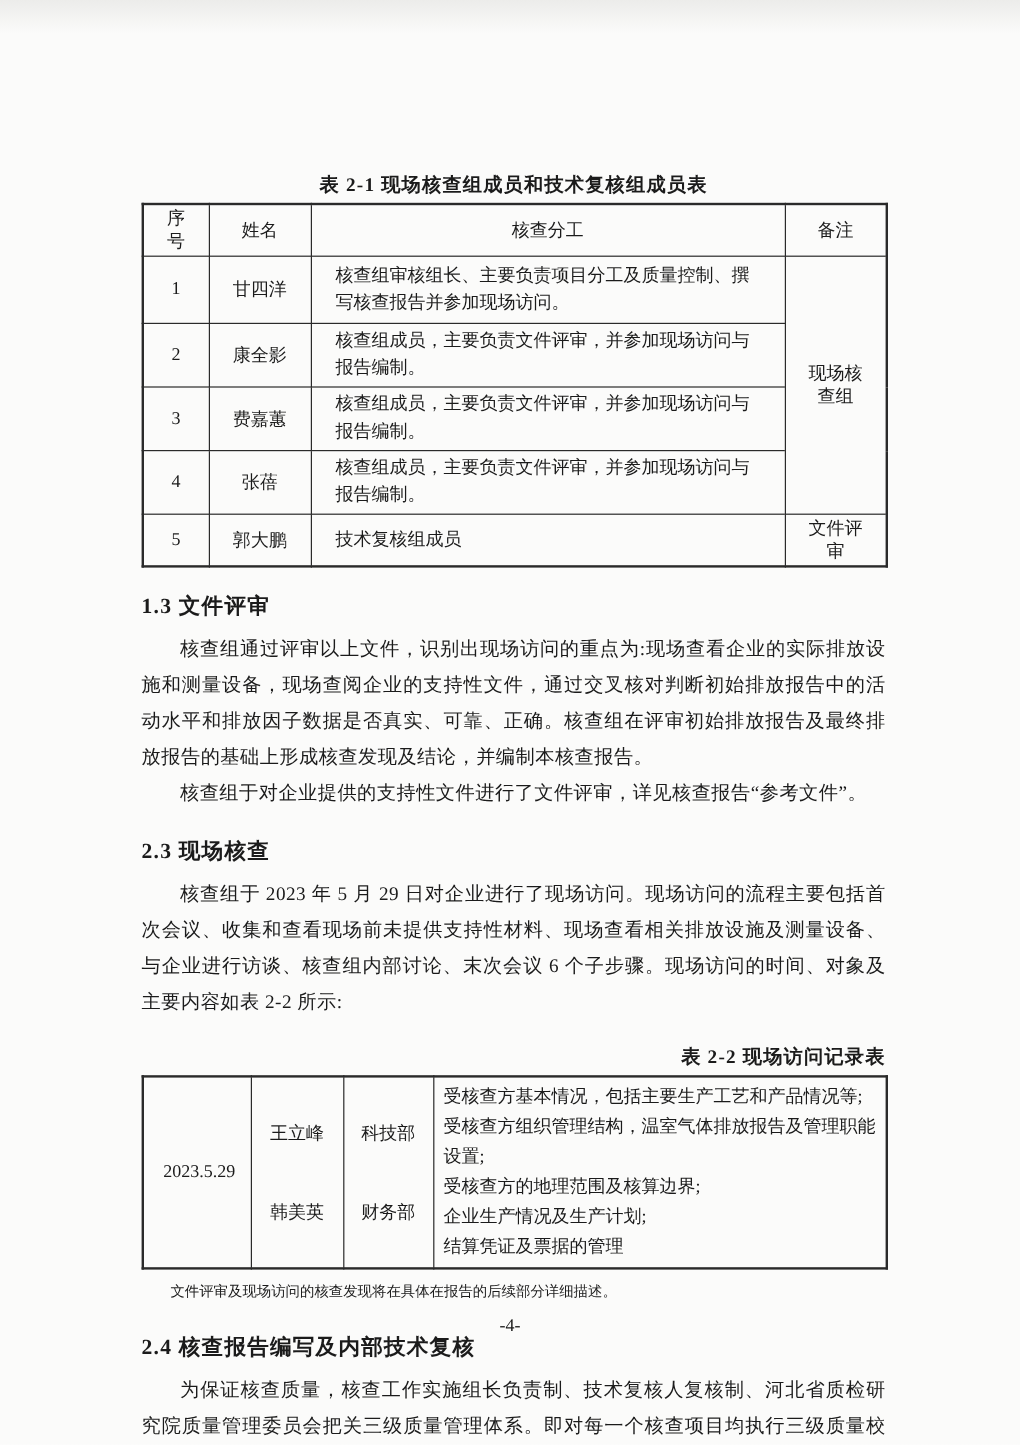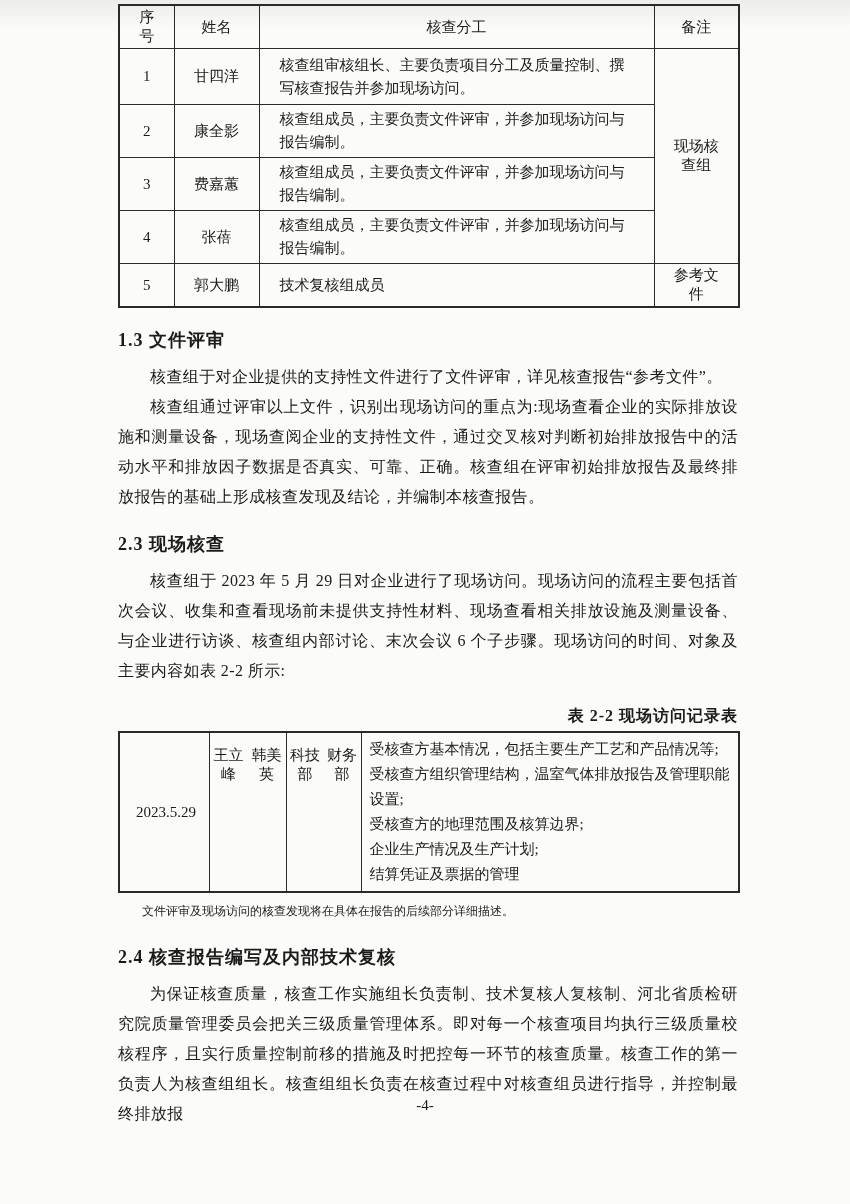--- a/index.html
+++ b/index.html
@@ -54,21 +54,21 @@
     line-height:23px;
   }
   .t2 .c-time{width:90px;}
   .t2 .c-name{width:77px;}
   .t2 .c-dept{width:75px;}
   .t2 .c-content{width:378px;}
   .t2 .hrow{height:36px;}
   .t2 .drow{height:140px;}
   .t2 td.stack{padding:0;}
   .t2 .stack-inner{
-    display:flex;
+    display:flex;flex-direction:column;
     justify-content:space-around;
     height:132px;
   }
   .t2 td.content-cell{
     text-align:left;
     vertical-align:middle;
     padding:4px 8px;
     line-height:25px;
   }
   .heading{
@@ -98,20 +98,21 @@
     width:850px;
     text-align:center;
     font-size:15px;
   }
 </style>
 </head>
 <body>
 
 <div class="content">
 
+  <div class="tbl-title">表 2-1 现场核查组成员和技术复核组成员表</div>
 
   <table class="t1">
     <colgroup>
       <col class="c-no">
         <col class="c-name">
         <col class="c-duty">
         <col class="c-remark">
     </colgroup>
     <tbody>
       <tr class="hrow">
@@ -138,28 +139,28 @@
       </tr>
       <tr class="r">
         <td>4</td>
         <td>张蓓</td>
         <td class="duty">核查组成员，主要负责文件评审，并参加现场访问与报告编制。</td>
       </tr>
       <tr class="r">
         <td>5</td>
         <td>郭大鹏</td>
         <td class="duty">技术复核组成员</td>
-        <td>参考文件</td>
+        <td>文件评审</td>
       </tr>
     </tbody>
   </table>
 
   <div class="heading">1.3 文件评审</div>
+  <p class="para">核查组通过评审以上文件，识别出现场访问的重点为:现场查看企业的实际排放设施和测量设备，现场查阅企业的支持性文件，通过交叉核对判断初始排放报告中的活动水平和排放因子数据是否真实、可靠、正确。核查组在评审初始排放报告及最终排放报告的基础上形成核查发现及结论，并编制本核查报告。</p>
   <p class="para">核查组于对企业提供的支持性文件进行了文件评审，详见核查报告“参考文件”。</p>
-  <p class="para">核查组通过评审以上文件，识别出现场访问的重点为:现场查看企业的实际排放设施和测量设备，现场查阅企业的支持性文件，通过交叉核对判断初始排放报告中的活动水平和排放因子数据是否真实、可靠、正确。核查组在评审初始排放报告及最终排放报告的基础上形成核查发现及结论，并编制本核查报告。</p>
 
   <div class="heading">2.3 现场核查</div>
   <p class="para">核查组于 2023 年 5 月 29 日对企业进行了现场访问。现场访问的流程主要包括首次会议、收集和查看现场前未提供支持性材料、现场查看相关排放设施及测量设备、与企业进行访谈、核查组内部讨论、末次会议 6 个子步骤。现场访问的时间、对象及主要内容如表 2-2 所示:</p>
 
   <div class="tbl-title t2t">表 2-2 现场访问记录表</div>
 
   <table class="t2">
     <colgroup>
       <col class="c-time">
         <col class="c-name">

